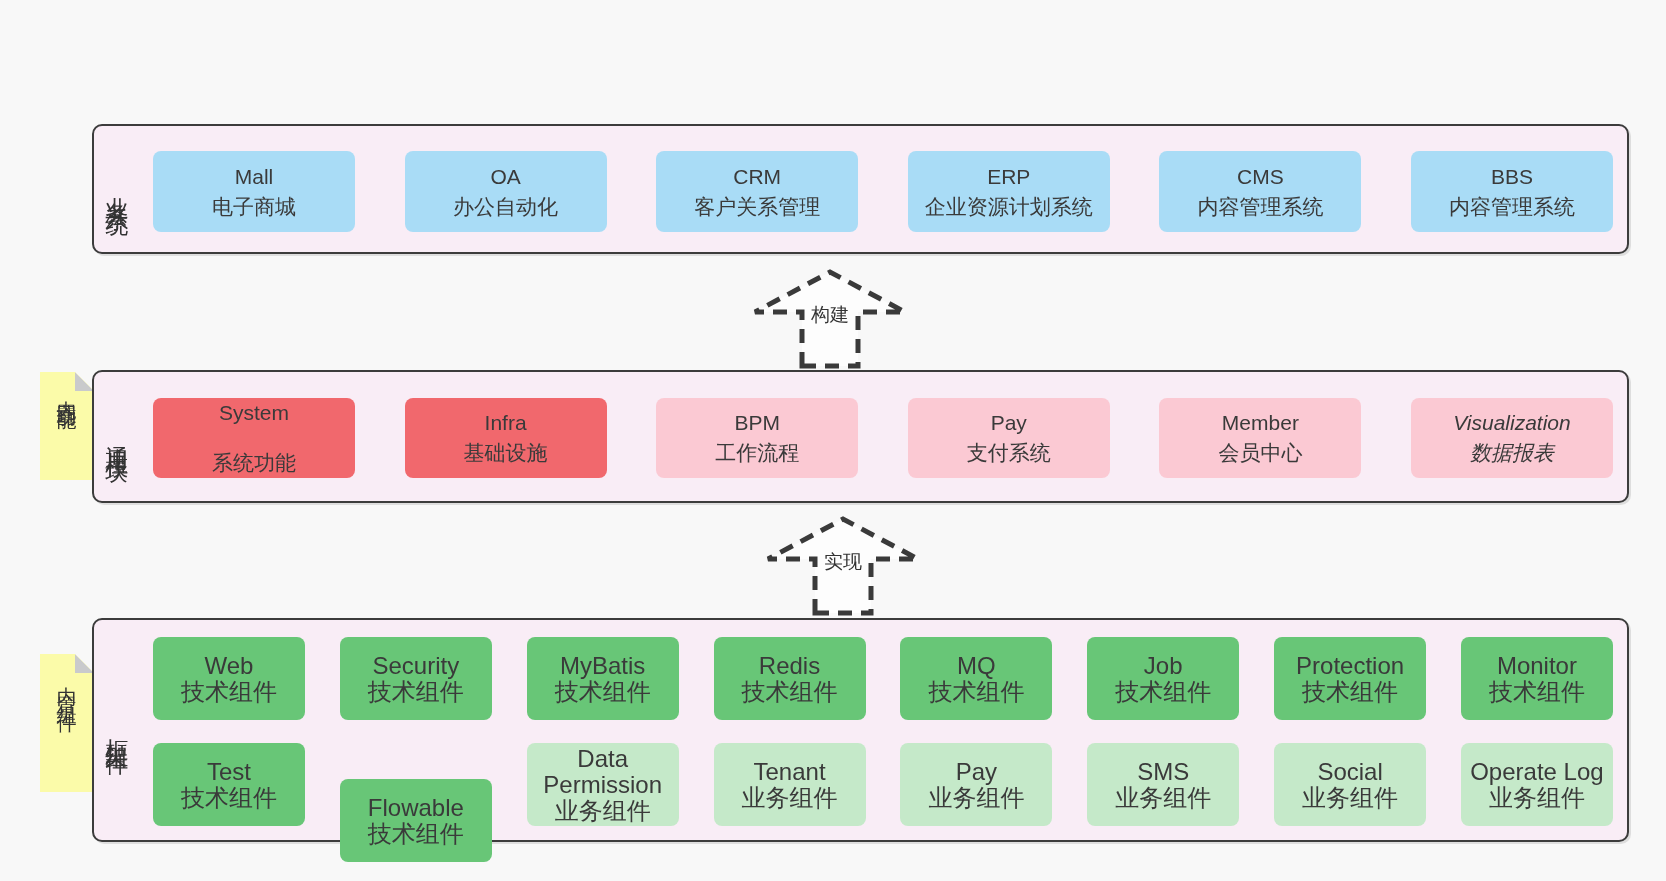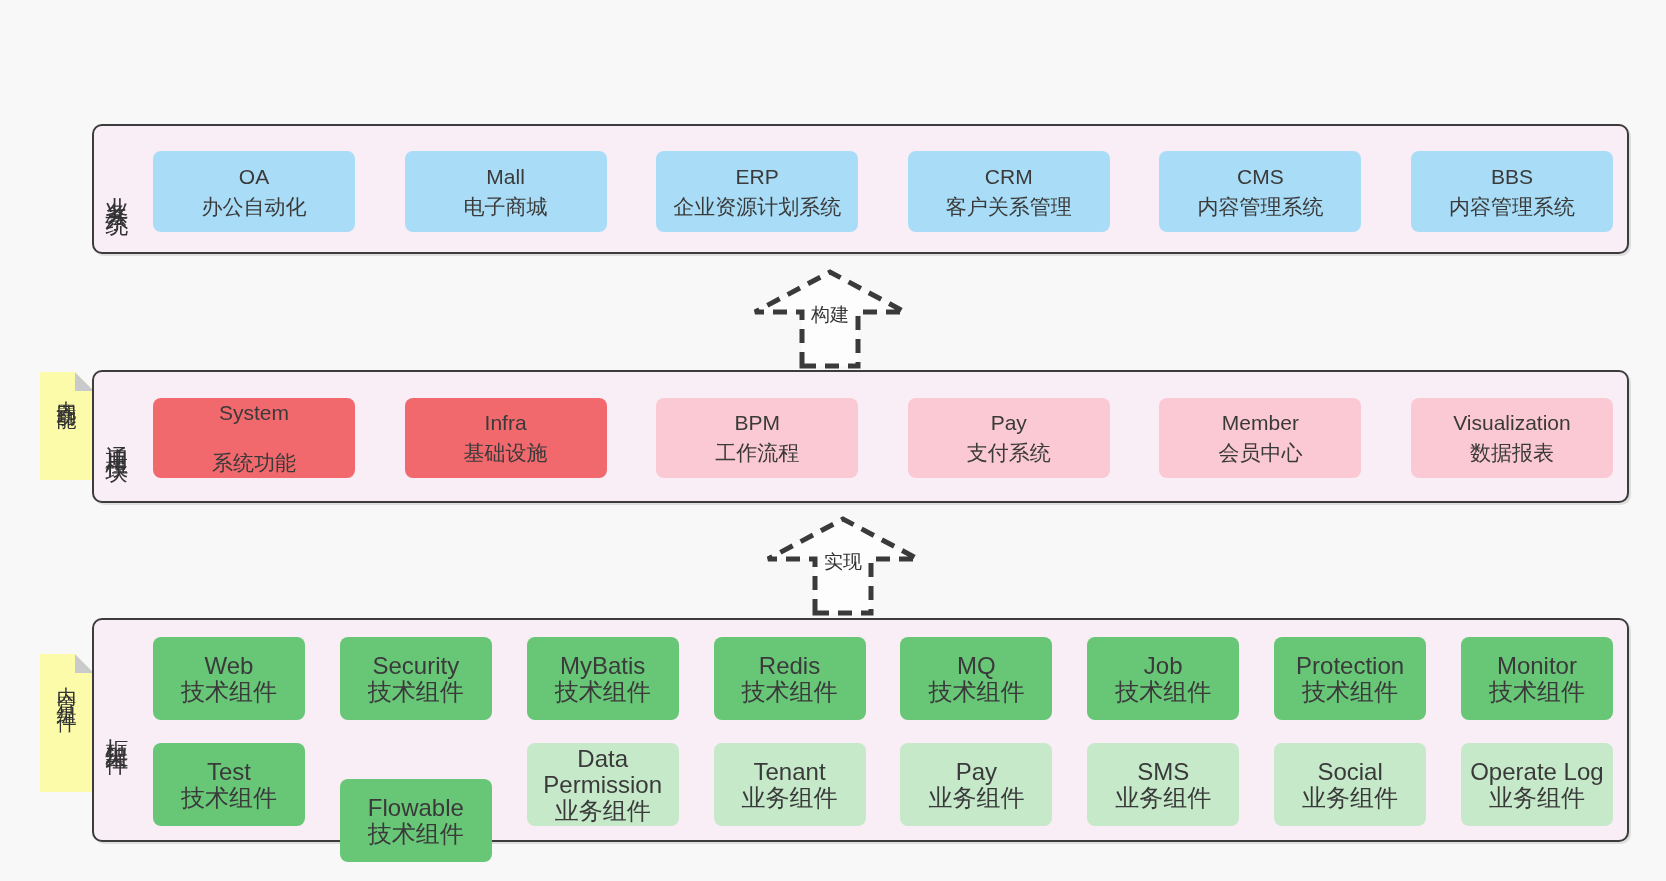--- a/index.html
+++ b/index.html
@@ -99,34 +99,34 @@
 
 <div class="stage">
 
   <div class="section" id="section-0">
     <div class="section-label">
       <span>业务系统</span>
     </div>
     <div class="rows">
         <div class="box-row">
           <div class="box" style="background: rgb(169, 220, 246);">
+            <div class="box-name">Mall</div>
+            <div class="box-desc">电子商城</div>
+          </div>
+          <div class="box" style="background: rgb(169, 220, 246);">
             <div class="box-name">OA</div>
             <div class="box-desc">办公自动化</div>
           </div>
           <div class="box" style="background: rgb(169, 220, 246);">
-            <div class="box-name">Mall</div>
-            <div class="box-desc">电子商城</div>
+            <div class="box-name">CRM</div>
+            <div class="box-desc">客户关系管理</div>
           </div>
           <div class="box" style="background: rgb(169, 220, 246);">
             <div class="box-name">ERP</div>
             <div class="box-desc">企业资源计划系统</div>
-          </div>
-          <div class="box" style="background: rgb(169, 220, 246);">
-            <div class="box-name">CRM</div>
-            <div class="box-desc">客户关系管理</div>
           </div>
           <div class="box" style="background: rgb(169, 220, 246);">
             <div class="box-name">CMS</div>
             <div class="box-desc">内容管理系统</div>
           </div>
           <div class="box" style="background: rgb(169, 220, 246);">
             <div class="box-name">BBS</div>
             <div class="box-desc">内容管理系统</div>
           </div>
         </div>
@@ -157,21 +157,21 @@
             <div class="box-desc">工作流程</div>
           </div>
           <div class="box" style="background: rgb(251, 201, 211);">
             <div class="box-name">Pay</div>
             <div class="box-desc">支付系统</div>
           </div>
           <div class="box" style="background: rgb(251, 201, 211);">
             <div class="box-name">Member</div>
             <div class="box-desc">会员中心</div>
           </div>
-          <div class="box" style="background: rgb(251, 201, 211);">
+          <div class="box" style="background: rgb(251, 201, 211); font-style: italic;">
             <div class="box-name">Visualization</div>
             <div class="box-desc">数据报表</div>
           </div>
         </div>
       </div>
   </div>
 
   <div class="note" id="note-0">
     <div class="note-fold"></div>
     <div class="note-text">内置功能</div>

